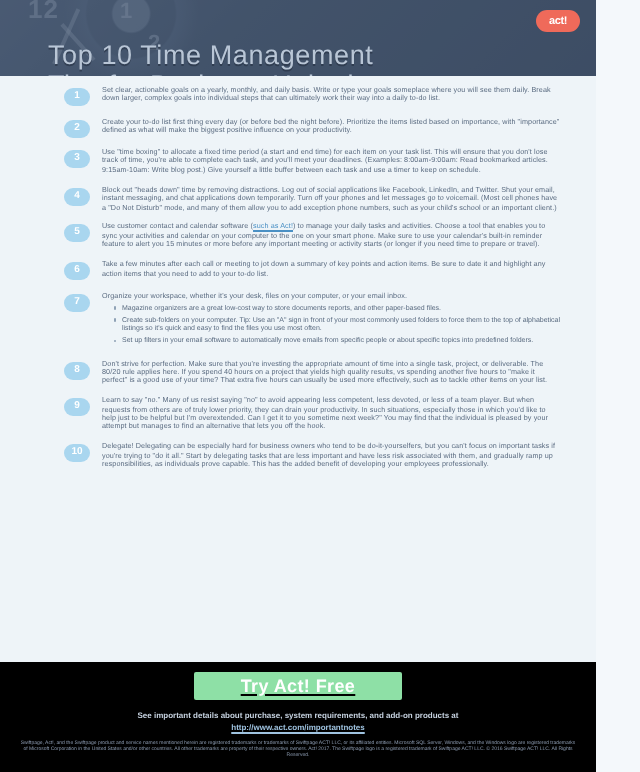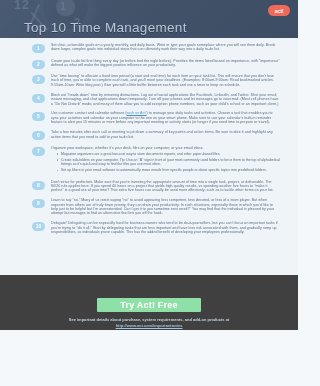--- a/index.html
+++ b/index.html
@@ -2,21 +2,21 @@
 <html><head>
 <meta charset="utf-8">
 <style>
   html,body{margin:0;padding:0;}
   body{
     width:298px;height:386px;overflow:hidden;
     background:#f4f8fb;
     font-family:"Liberation Sans",sans-serif;
     -webkit-font-smoothing:antialiased;
   }
-  .page{position:relative;width:298px;height:330px;overflow:hidden;background:#eef4f8;}
+  .page{position:relative;width:298px;height:386px;overflow:hidden;background:#eef4f8;}
 
   
   .header{
     position:relative;height:38px;width:100%;
     background:#3f4f68;
     overflow:hidden;
   }
   .hdr-photo{
     position:absolute;inset:0;
     background:
@@ -73,21 +73,21 @@
     margin-bottom:1.6px;position:relative;padding-left:4px;
   }
   .sublist li:before{
     content:"";position:absolute;left:0;top:1.4px;
     width:1.3px;height:1.3px;background:#8fa2b6;border-radius:50%;
   }
 
   
   .footer{
     position:absolute;left:0;right:0;bottom:0;height:55px;
-    background:#404040;padding-top:23px;box-sizing:border-box;
+    background:#000000;padding-top:5px;box-sizing:border-box;text-decoration:underline;
   }
   .cta{
     display:block;margin:0 auto;
     width:104px;height:14px;border-radius:1px;
     background:#8ee0a6;border:0;
     color:#ffffff;font-family:"Liberation Sans",sans-serif;
     font-size:9px;font-weight:bold;letter-spacing:.2px;
     line-height:14px;text-align:center;cursor:pointer;padding:0;
   }
   .foot-note{

